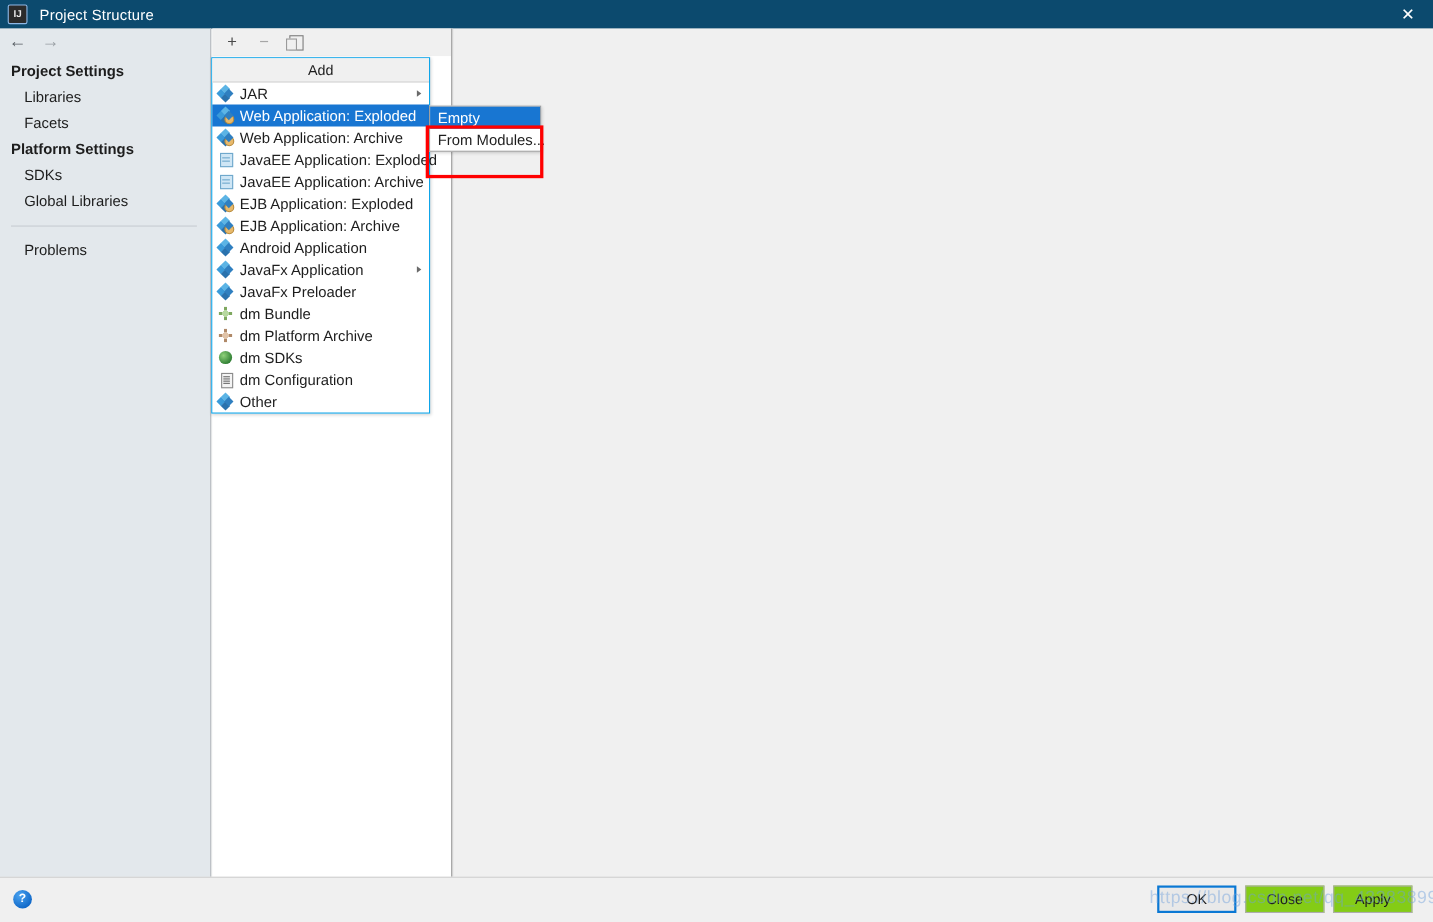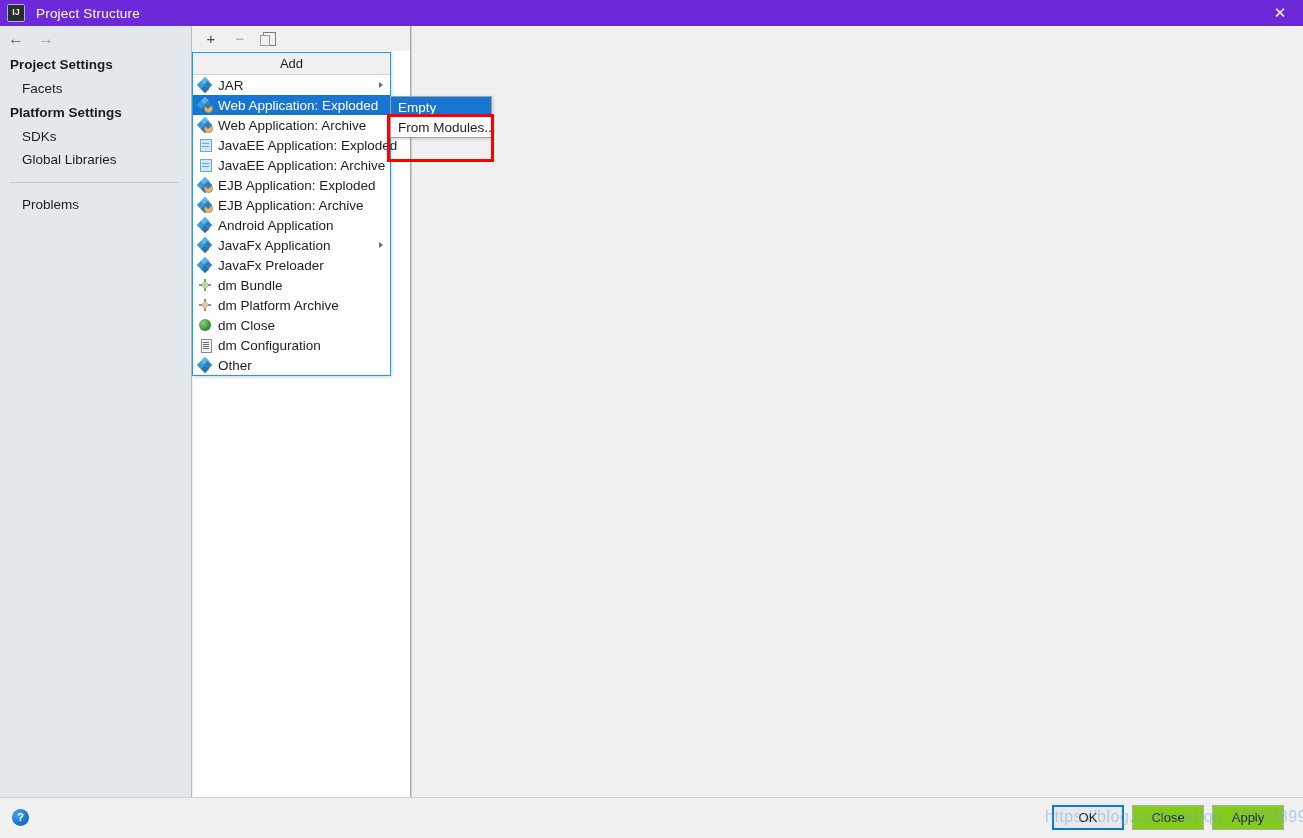--- a/index.html
+++ b/index.html
@@ -17,21 +17,21 @@
     position: relative;
     -webkit-font-smoothing: antialiased;
   }
 
   
   .titlebar {
     position: absolute;
     left: 0; top: 0;
     width: 1303px;
     height: 26px;
-    background: #6d28d9;
+    background: #0c4a6e;
     display: flex;
     align-items: center;
   }
   .titlebar-icon {
     width: 16px; height: 16px;
     margin-left: 7px;
     background: #2b2b2b;
     border: 1px solid #8fb8e6;
     border-radius: 2px;
     position: relative;
@@ -385,20 +385,21 @@
   <div class="titlebar-close">✕</div>
 </div>
 
 <div class="sidebar">
   <div class="nav-bar">
     <span class="nav-arrow">←</span>
     <span class="nav-arrow disabled">→</span>
   </div>
 
   <div class="side-group">Project Settings</div>
+  <div class="side-item">Libraries</div>
   <div class="side-item">Facets</div>
 
   <div class="side-group">Platform Settings</div>
   <div class="side-item">SDKs</div>
   <div class="side-item">Global Libraries</div>
 
   <div class="side-sep"></div>
   <div class="side-item">Problems</div>
 </div>
 
@@ -512,21 +513,21 @@
     <span class="mi-icon">
         <i class="ic-bundle brown"></i>
       </span>
     <span class="mi-label">dm Platform Archive</span>
   </div>
 
   <div class="menu-item">
     <span class="mi-icon">
         <i class="ic-plan"></i>
       </span>
-    <span class="mi-label">dm Close</span>
+    <span class="mi-label">dm SDKs</span>
   </div>
 
   <div class="menu-item">
     <span class="mi-icon">
         <i class="ic-config"></i>
       </span>
     <span class="mi-label">dm Configuration</span>
   </div>
 
   <div class="menu-item">

